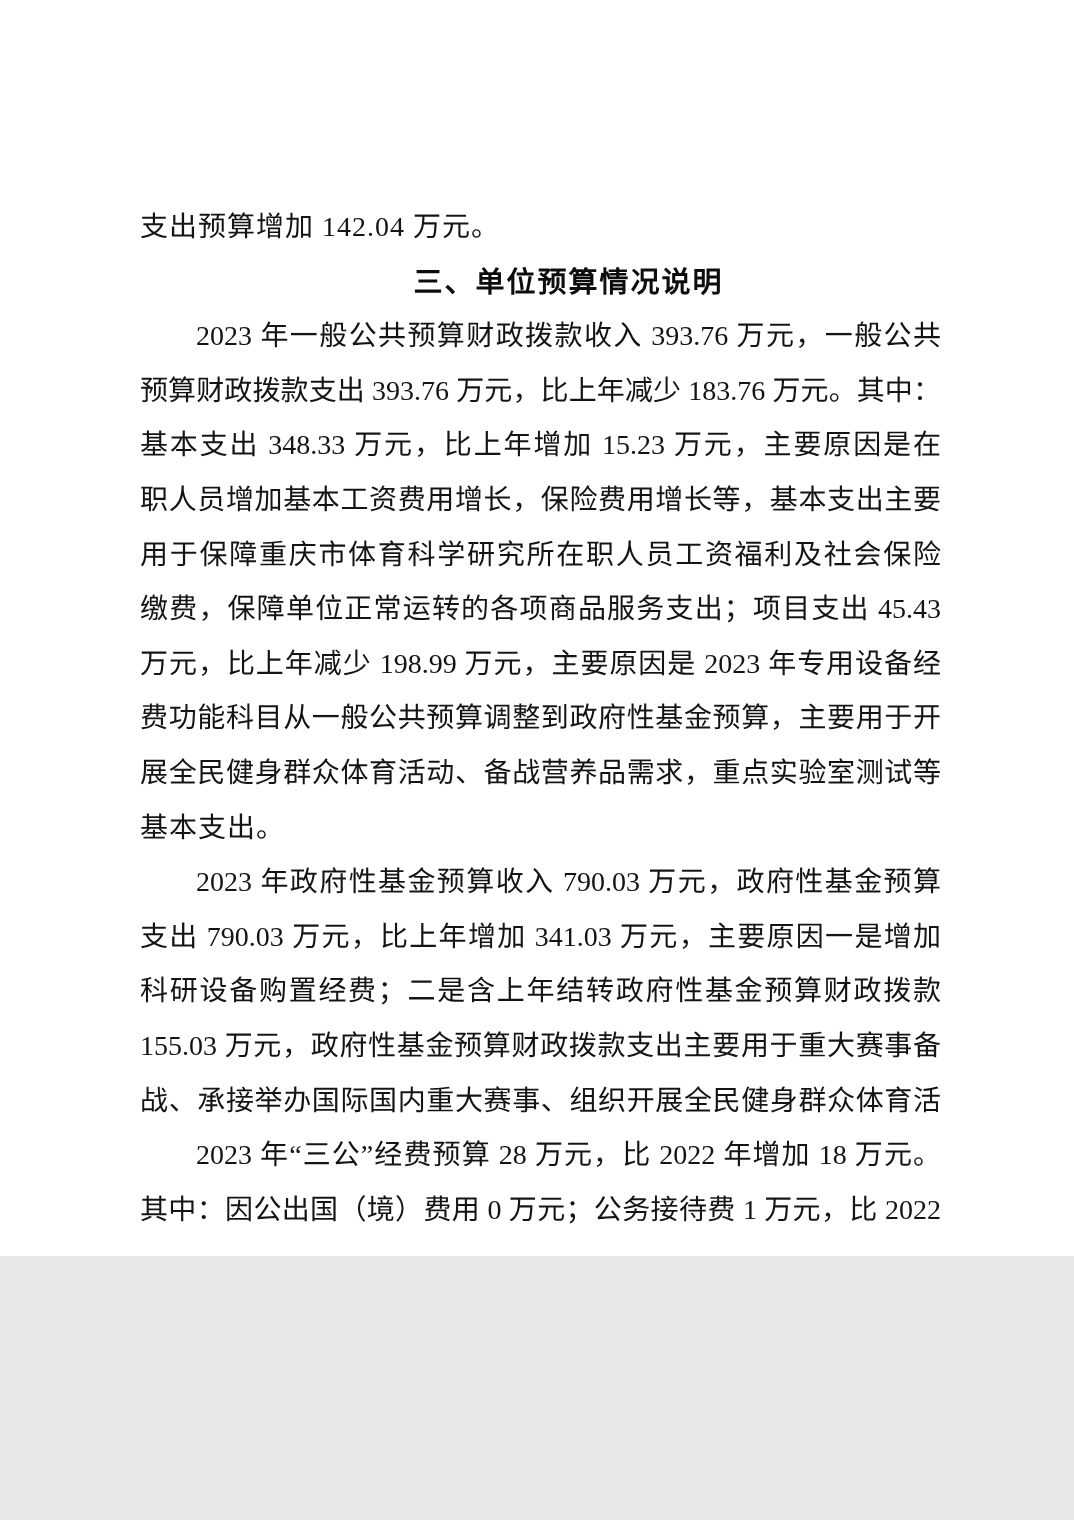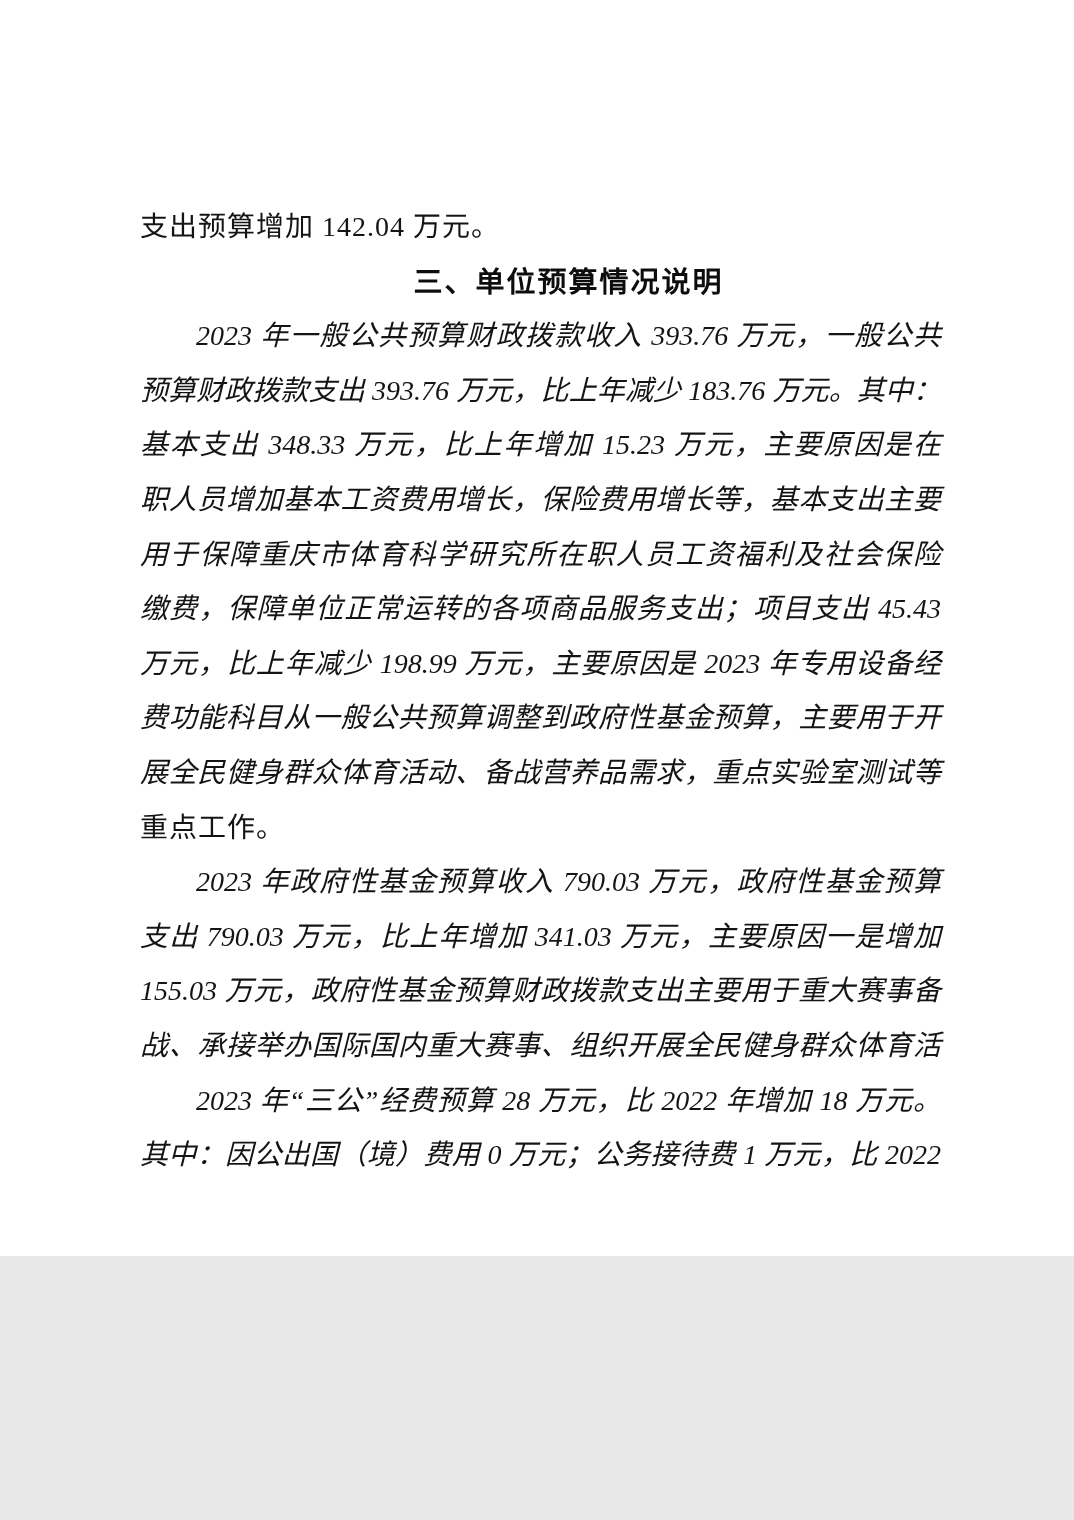--- a/index.html
+++ b/index.html
@@ -26,21 +26,20 @@
     height: 54.6px;
     letter-spacing: 1px;
     white-space: nowrap;
     font-family: "Liberation Serif", "DejaVu Serif", serif;
   }
   .line.just {
     white-space: normal;
     letter-spacing: 0;
     text-align: justify;
     text-align-last: justify;
-    font-style: italic;
   }
   .line.indent {
     text-indent: 56px;
     text-align: center;
   }
   .line.heading {
     font-family: "Liberation Sans", "DejaVu Sans", sans-serif;
     font-weight: 700;
     font-size: 29px;
     letter-spacing: 2px;
@@ -66,22 +65,23 @@
     <div class="line heading indent">三、单位预算情况说明</div>
     <div class="line just indent">2023 年一般公共预算财政拨款收入 393.76 万元，一般公共</div>
     <div class="line just">预算财政拨款支出 393.76 万元，比上年减少 183.76 万元。其中：</div>
     <div class="line just">基本支出 348.33 万元，比上年增加 15.23 万元，主要原因是在</div>
     <div class="line just">职人员增加基本工资费用增长，保险费用增长等，基本支出主要</div>
     <div class="line just">用于保障重庆市体育科学研究所在职人员工资福利及社会保险</div>
     <div class="line just">缴费，保障单位正常运转的各项商品服务支出；项目支出 45.43</div>
     <div class="line just">万元，比上年减少 198.99 万元，主要原因是 2023 年专用设备经</div>
     <div class="line just">费功能科目从一般公共预算调整到政府性基金预算，主要用于开</div>
     <div class="line just">展全民健身群众体育活动、备战营养品需求，重点实验室测试等</div>
-    <div class="line">重点工作。</div>
+    <div class="line">基本支出。</div>
     <div class="line just indent">2023 年政府性基金预算收入 790.03 万元，政府性基金预算</div>
     <div class="line just">支出 790.03 万元，比上年增加 341.03 万元，主要原因一是增加</div>
+    <div class="line just">科研设备购置经费；二是含上年结转政府性基金预算财政拨款</div>
     <div class="line just">155.03 万元，政府性基金预算财政拨款支出主要用于重大赛事备</div>
     <div class="line just">战、承接举办国际国内重大赛事、组织开展全民健身群众体育活</div>
     <div class="line just indent">2023 年“三公”经费预算 28 万元，比 2022 年增加 18 万元。</div>
     <div class="line just">其中：因公出国（境）费用 0 万元；公务接待费 1 万元，比 2022</div>
   </div>
   <div class="page-number">— 2 —</div>
 </div>
 
 </body></html>

